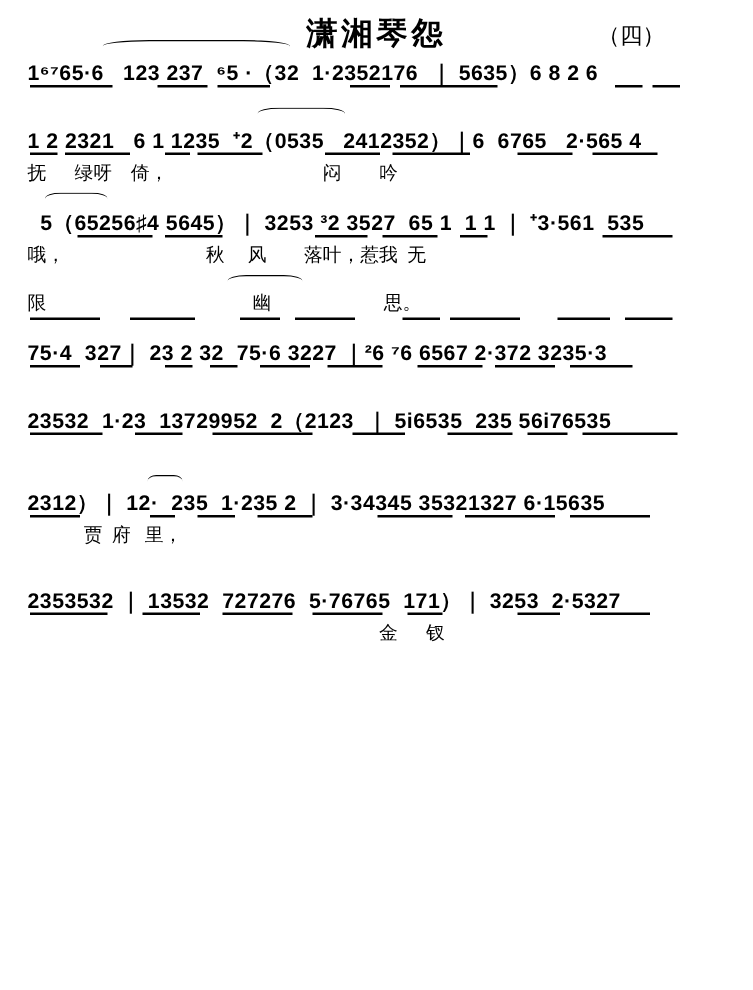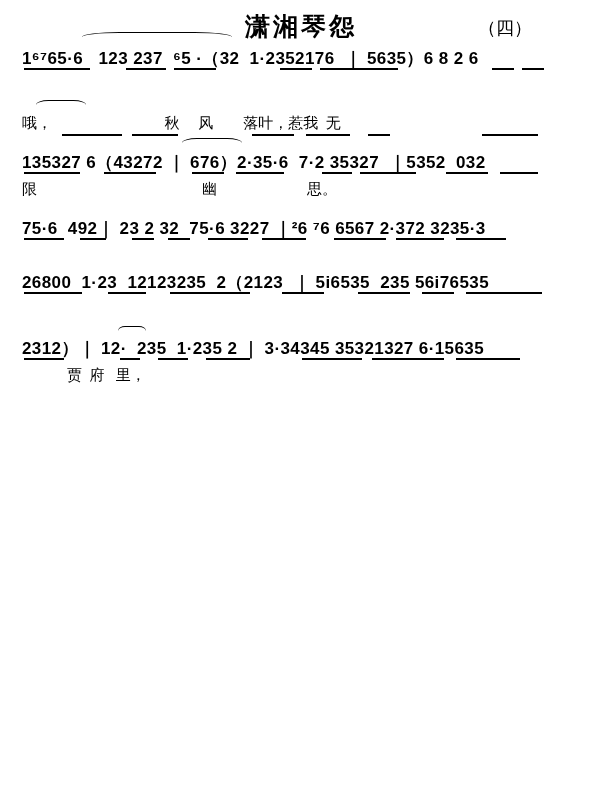--- a/index.html
+++ b/index.html
@@ -121,74 +121,89 @@
         <div class="beam" style="left:500px; top:22px; width:22px;"></div>
         <div class="slur" style="left:60px; top:-14px; width:150px;"></div>
       </div>
     </div>
 
     <div class="spacer"></div>
 
 
     <div class="spacer"></div>
 
-
-    <div class="spacer"></div>
-
-    <div class="system">
+    <div class="system">
+      <div class="notes-row">1 2 2321   6 1 1235  ⁺2（0535   2412352）｜6  6765   2·565 4</div>
+      <div class="beams">
+        <div class="beam" style="left:2px; top:22px; width:22px;"></div>
+        <div class="beam" style="left:30px; top:22px; width:52px;"></div>
+        <div class="beam" style="left:110px; top:22px; width:20px;"></div>
+        <div class="beam" style="left:136px; top:22px; width:52px;"></div>
+        <div class="beam" style="left:238px; top:22px; width:44px;"></div>
+        <div class="beam" style="left:292px; top:22px; width:62px;"></div>
+        <div class="beam" style="left:392px; top:22px; width:44px;"></div>
+        <div class="beam" style="left:452px; top:22px; width:52px;"></div>
+        <div class="slur" style="left:184px; top:-14px; width:70px;"></div>
+      </div>
+      <div class="lyrics-row">抚      绿呀    倚，                                 闷        吟</div>
+    </div>
+
+    <div class="spacer"></div>
+
+    <div class="system">
+      <div class="notes-row">  5（65256♯4 5645）｜ 3253 ³2 3527  65 1  1 1 ｜ ⁺3·561  535</div>
       <div class="beams">
         <div class="beam" style="left:40px; top:22px; width:60px;"></div>
         <div class="beam" style="left:110px; top:22px; width:46px;"></div>
         <div class="beam" style="left:230px; top:22px; width:42px;"></div>
         <div class="beam" style="left:284px; top:22px; width:44px;"></div>
         <div class="beam" style="left:346px; top:22px; width:22px;"></div>
         <div class="beam" style="left:460px; top:22px; width:56px;"></div>
         <div class="slur" style="left:14px; top:-12px; width:50px;"></div>
       </div>
       <div class="lyrics-row">哦，                              秋     风        落叶，惹我  无</div>
     </div>
 
     <div class="spacer"></div>
 
     <div class="system">
-      <div class="notes-row">135327 6（43272 ｜ 676）2·35·6  7·2 35327  ｜5352  032</div>
       <div class="beams">
         <div class="beam" style="left:2px; top:22px; width:56px;"></div>
         <div class="beam" style="left:82px; top:22px; width:52px;"></div>
         <div class="beam" style="left:170px; top:22px; width:32px;"></div>
         <div class="beam" style="left:214px; top:22px; width:48px;"></div>
         <div class="beam" style="left:300px; top:22px; width:30px;"></div>
         <div class="beam" style="left:338px; top:22px; width:56px;"></div>
         <div class="beam" style="left:424px; top:22px; width:42px;"></div>
         <div class="beam" style="left:478px; top:22px; width:38px;"></div>
         <div class="slur" style="left:160px; top:-12px; width:60px;"></div>
       </div>
       <div class="lyrics-row">限                                            幽                        思。</div>
     </div>
 
     <div class="spacer"></div>
 
     <div class="system">
-      <div class="notes-row">75·6  492｜ 23 2 32  75·6 3227 ｜²6 ⁷6 6567 2·372 3235·3</div>
+      <div class="notes-row">75·4  327｜ 23 2 32  75·6 3227 ｜²6 ⁷6 6567 2·372 3235·3</div>
       <div class="beams">
         <div class="beam" style="left:2px; top:22px; width:40px;"></div>
         <div class="beam" style="left:58px; top:22px; width:26px;"></div>
         <div class="beam" style="left:110px; top:22px; width:22px;"></div>
         <div class="beam" style="left:146px; top:22px; width:22px;"></div>
         <div class="beam" style="left:186px; top:22px; width:40px;"></div>
         <div class="beam" style="left:240px; top:22px; width:44px;"></div>
         <div class="beam" style="left:312px; top:22px; width:52px;"></div>
         <div class="beam" style="left:374px; top:22px; width:48px;"></div>
         <div class="beam" style="left:434px; top:22px; width:50px;"></div>
       </div>
       <div class="lyrics-row"></div>
     </div>
 
     <div class="system">
-      <div class="notes-row">26800  1·23  12123235  2（2123  ｜ 5i6535  235 56i76535</div>
+      <div class="notes-row">23532  1·23  13729952  2（2123  ｜ 5i6535  235 56i76535</div>
       <div class="beams">
         <div class="beam" style="left:2px; top:22px; width:58px;"></div>
         <div class="beam" style="left:86px; top:22px; width:38px;"></div>
         <div class="beam" style="left:148px; top:22px; width:80px;"></div>
         <div class="beam" style="left:260px; top:22px; width:42px;"></div>
         <div class="beam" style="left:336px; top:22px; width:52px;"></div>
         <div class="beam" style="left:400px; top:22px; width:32px;"></div>
         <div class="beam" style="left:444px; top:22px; width:76px;"></div>
       </div>
       <div class="lyrics-row"></div>
@@ -209,15 +224,28 @@
         <div class="slur" style="left:96px; top:-10px; width:28px;"></div>
       </div>
       <div class="lyrics-row">            贾  府   里，</div>
     </div>
 
     <div class="spacer"></div>
 
 
     <div class="spacer"></div>
 
+    <div class="system">
+      <div class="notes-row">2353532 ｜ 13532  727276  5·76765  171）｜ 3253  2·5327</div>
+      <div class="beams">
+        <div class="beam" style="left:2px; top:22px; width:62px;"></div>
+        <div class="beam" style="left:92px; top:22px; width:46px;"></div>
+        <div class="beam" style="left:156px; top:22px; width:56px;"></div>
+        <div class="beam" style="left:228px; top:22px; width:56px;"></div>
+        <div class="beam" style="left:304px; top:22px; width:28px;"></div>
+        <div class="beam" style="left:392px; top:22px; width:34px;"></div>
+        <div class="beam" style="left:450px; top:22px; width:48px;"></div>
+      </div>
+      <div class="lyrics-row">                                                                           金      钗</div>
+    </div>
 
   </div>
 </div>
 
 </body></html>

